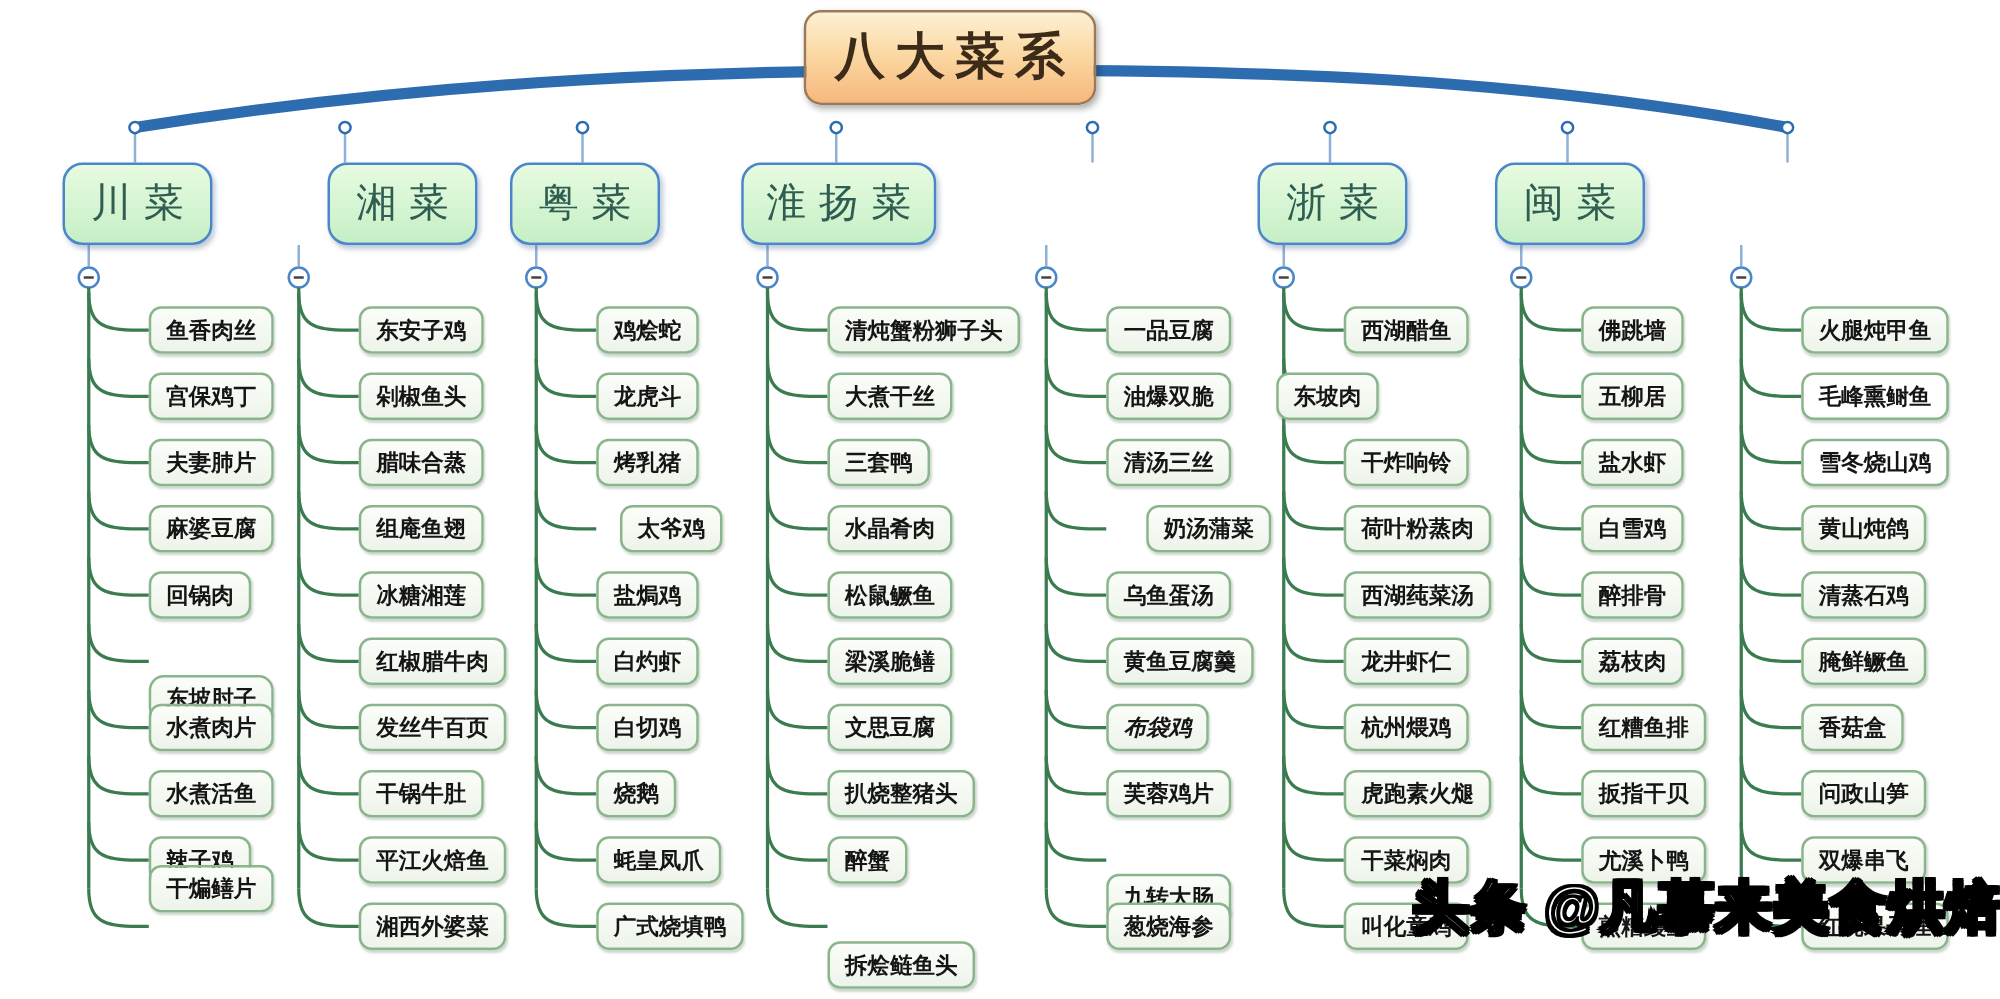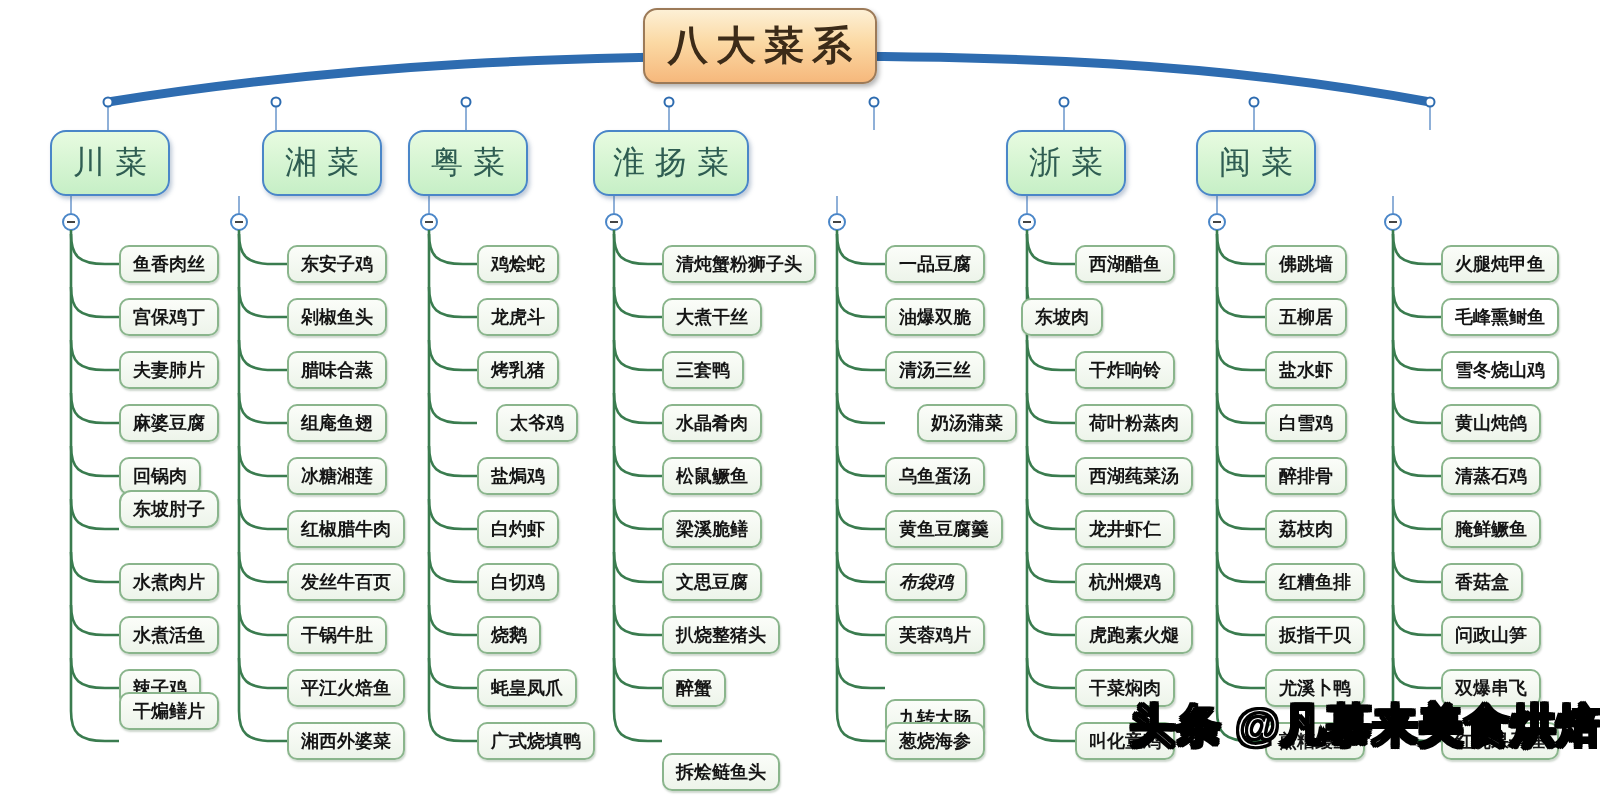--- a/index.html
+++ b/index.html
@@ -180,21 +180,21 @@
       <path d="M 1393 711 C 1393 733, 1401 741, 1427 741 L 1441 741" class="tree"></path>
     </svg>
   <div class="root">八大菜系</div>
   <div id="branches">
       <div class="cuisine" style="left: 50px; top: 130px; width: 116px;">川菜</div>
       <div class="dish" style="left: 119px; top: 245px;">鱼香肉丝</div>
       <div class="dish" style="left: 119px; top: 298px;">宫保鸡丁</div>
       <div class="dish" style="left: 119px; top: 351px;">夫妻肺片</div>
       <div class="dish" style="left: 119px; top: 404px;">麻婆豆腐</div>
       <div class="dish" style="left: 119px; top: 457px;">回锅肉</div>
-      <div class="dish" style="left: 119px; top: 490px; border-radius: 12px;">东坡肘子</div>
+      <div class="dish" style="left: 119px; top: 540px; border-radius: 12px;">东坡肘子</div>
       <div class="dish" style="left: 119px; top: 563px;">水煮肉片</div>
       <div class="dish" style="left: 119px; top: 616px;">水煮活鱼</div>
       <div class="dish" style="left: 119px; top: 669px;">辣子鸡</div>
       <div class="dish" style="left: 119px; top: 692px;">干煸鳝片</div>
       <div class="cuisine" style="left: 218px; top: 130px; width: 116px; margin-left: 44px;">湘菜</div>
       <div class="dish" style="left: 287px; top: 245px;">东安子鸡</div>
       <div class="dish" style="left: 287px; top: 298px;">剁椒鱼头</div>
       <div class="dish" style="left: 287px; top: 351px;">腊味合蒸</div>
       <div class="dish" style="left: 287px; top: 404px;">组庵鱼翅</div>
       <div class="dish" style="left: 287px; top: 457px;">冰糖湘莲</div>

